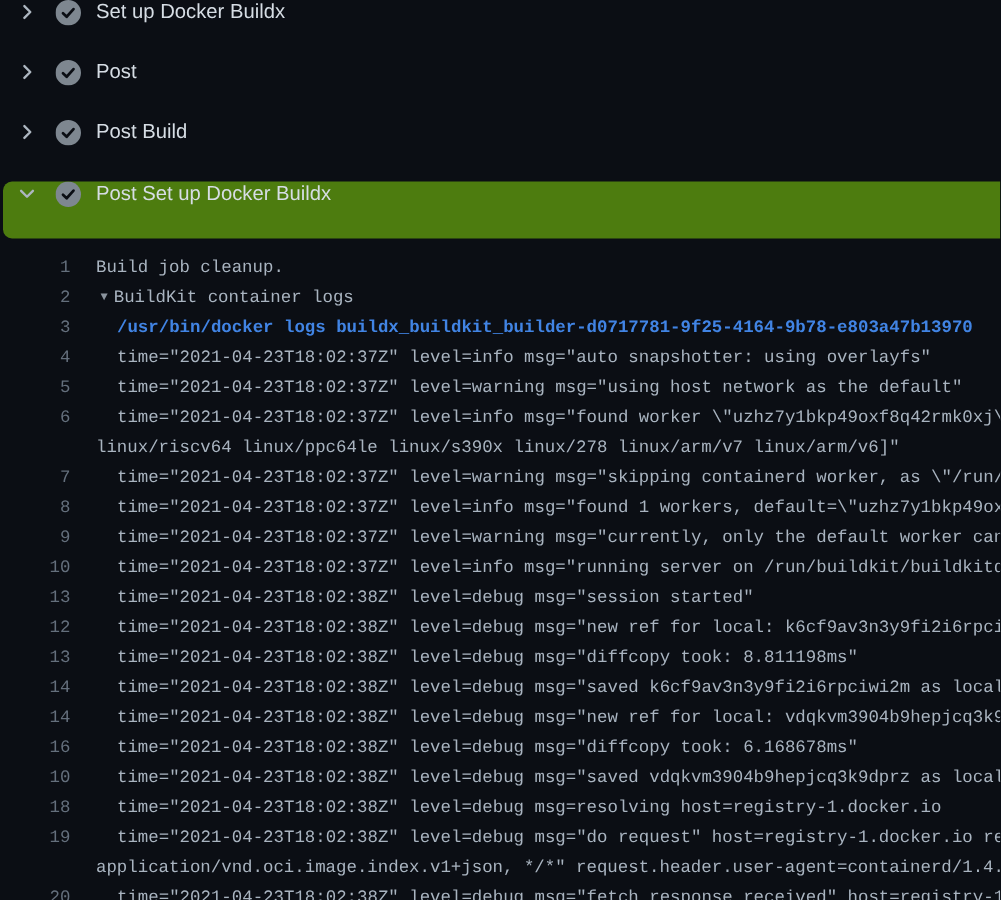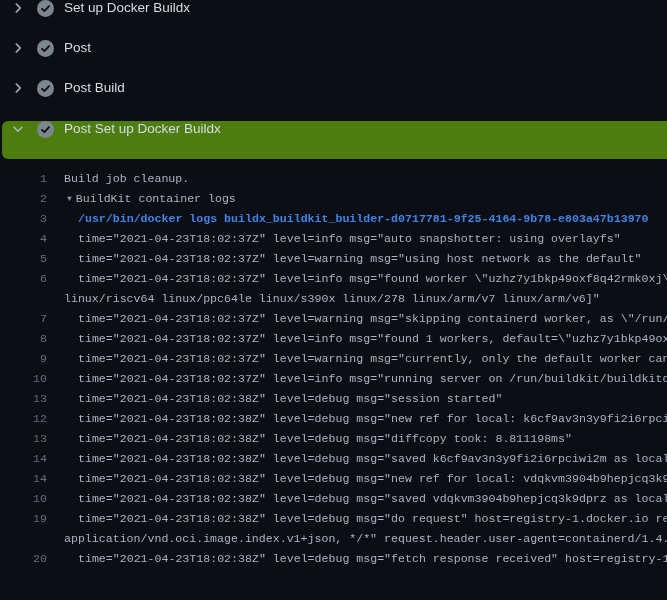--- a/index.html
+++ b/index.html
@@ -148,18 +148,20 @@
       <div class="row wrap"><span class="num"></span><span class="txt">linux/riscv64 linux/ppc64le linux/s390x linux/278 linux/arm/v7 linux/arm/v6]"</span></div>
       <div class="row plain"><span class="num">7</span><span class="txt">time="2021-04-23T18:02:37Z" level=warning msg="skipping containerd worker, as \"/run/containerd/containerd.sock\" does not exist"</span></div>
       <div class="row plain"><span class="num">8</span><span class="txt">time="2021-04-23T18:02:37Z" level=info msg="found 1 workers, default=\"uzhz7y1bkp49oxf8q42rmk0xj\""</span></div>
       <div class="row plain"><span class="num">9</span><span class="txt">time="2021-04-23T18:02:37Z" level=warning msg="currently, only the default worker can be used."</span></div>
       <div class="row plain"><span class="num">10</span><span class="txt">time="2021-04-23T18:02:37Z" level=info msg="running server on /run/buildkit/buildkitd.sock"</span></div>
       <div class="row plain"><span class="num">13</span><span class="txt">time="2021-04-23T18:02:38Z" level=debug msg="session started"</span></div>
       <div class="row plain"><span class="num">12</span><span class="txt">time="2021-04-23T18:02:38Z" level=debug msg="new ref for local: k6cf9av3n3y9fi2i6rpciwi2m"</span></div>
       <div class="row plain"><span class="num">13</span><span class="txt">time="2021-04-23T18:02:38Z" level=debug msg="diffcopy took: 8.811198ms"</span></div>
       <div class="row plain"><span class="num">14</span><span class="txt">time="2021-04-23T18:02:38Z" level=debug msg="saved k6cf9av3n3y9fi2i6rpciwi2m as local.sharedKey"</span></div>
       <div class="row plain"><span class="num">14</span><span class="txt">time="2021-04-23T18:02:38Z" level=debug msg="new ref for local: vdqkvm3904b9hepjcq3k9dprz"</span></div>
+      <div class="row plain"><span class="num">16</span><span class="txt">time="2021-04-23T18:02:38Z" level=debug msg="diffcopy took: 6.168678ms"</span></div>
       <div class="row plain"><span class="num">10</span><span class="txt">time="2021-04-23T18:02:38Z" level=debug msg="saved vdqkvm3904b9hepjcq3k9dprz as local.sharedKey"</span></div>
+      <div class="row plain"><span class="num">18</span><span class="txt">time="2021-04-23T18:02:38Z" level=debug msg=resolving host=registry-1.docker.io</span></div>
       <div class="row plain"><span class="num">19</span><span class="txt">time="2021-04-23T18:02:38Z" level=debug msg="do request" host=registry-1.docker.io request.method=HEAD</span></div>
       <div class="row wrap"><span class="num"></span><span class="txt">application/vnd.oci.image.index.v1+json, */*" request.header.user-agent=containerd/1.4.4+unknown</span></div>
       <div class="row plain"><span class="num">20</span><span class="txt">time="2021-04-23T18:02:38Z" level=debug msg="fetch response received" host=registry-1.docker.io</span></div>
     </div>
 </div>
 
 </body></html>

